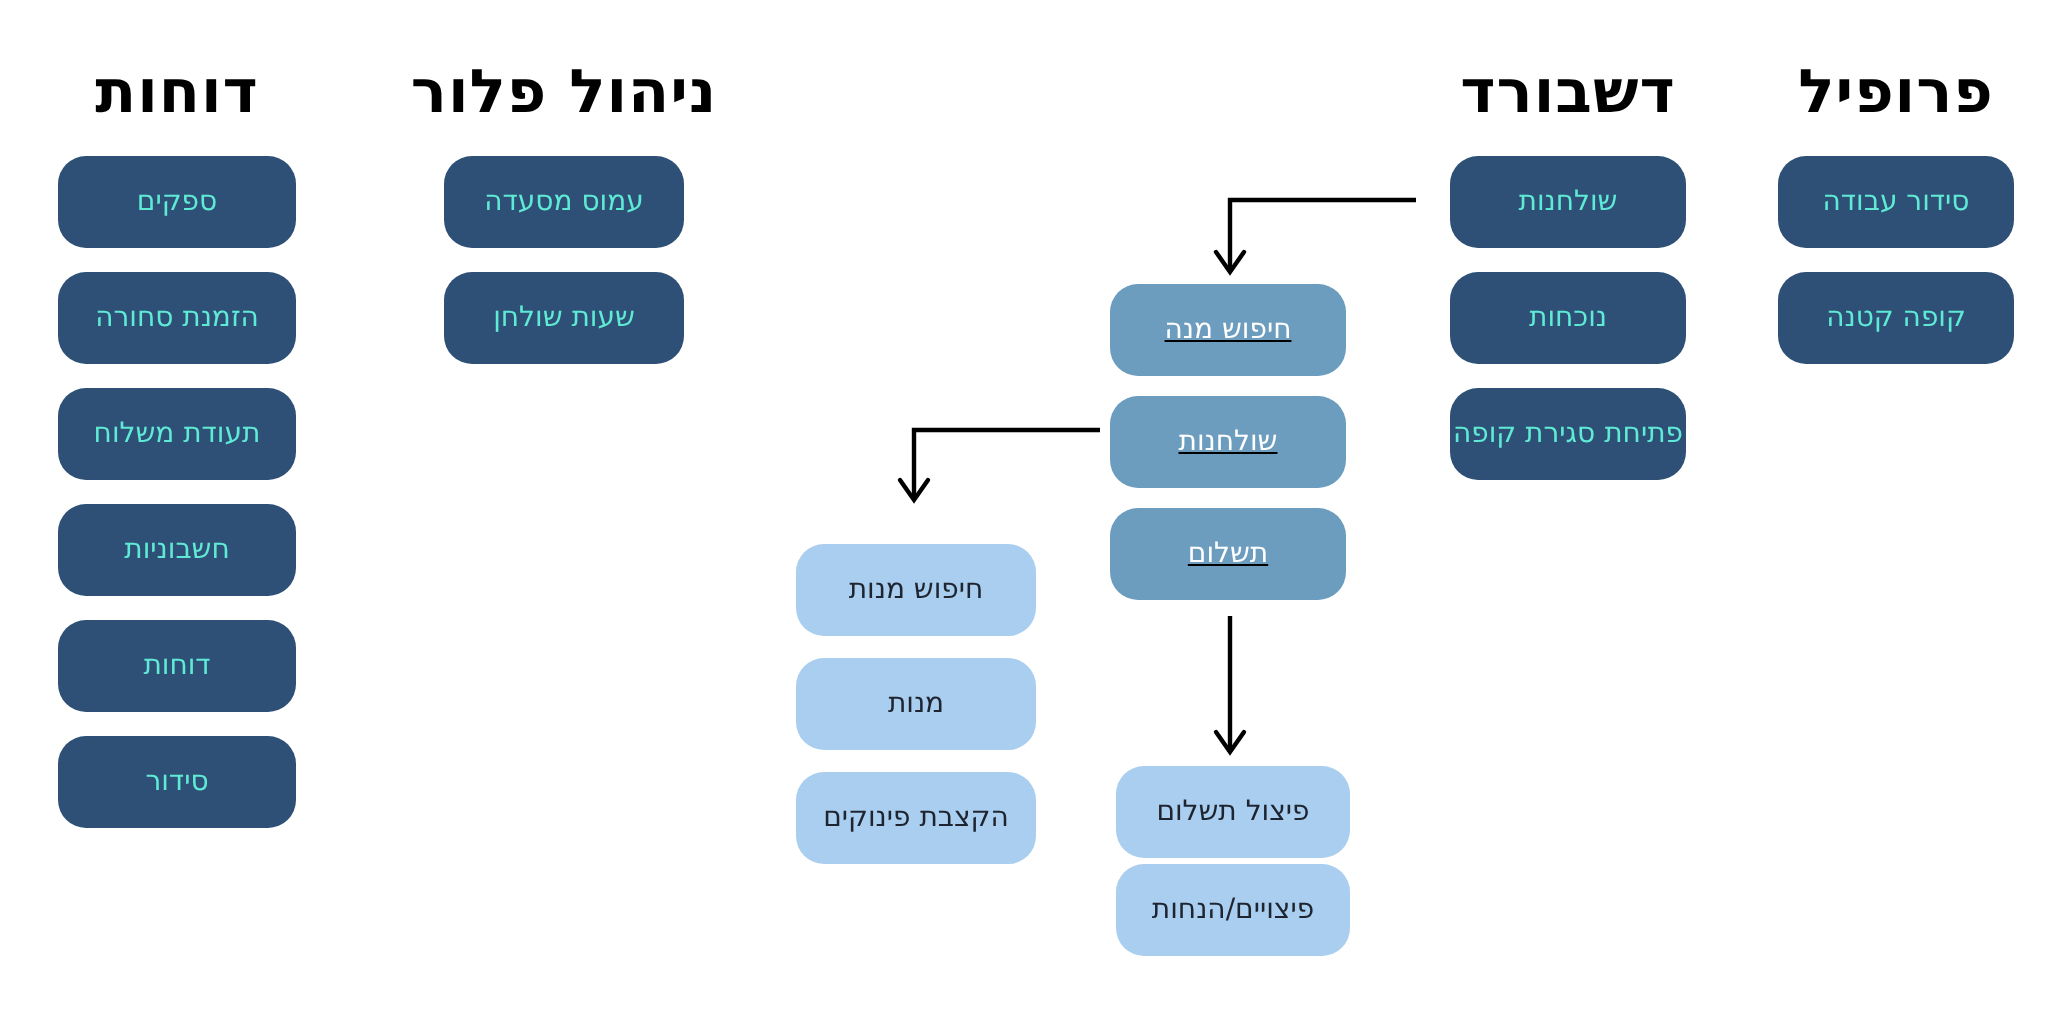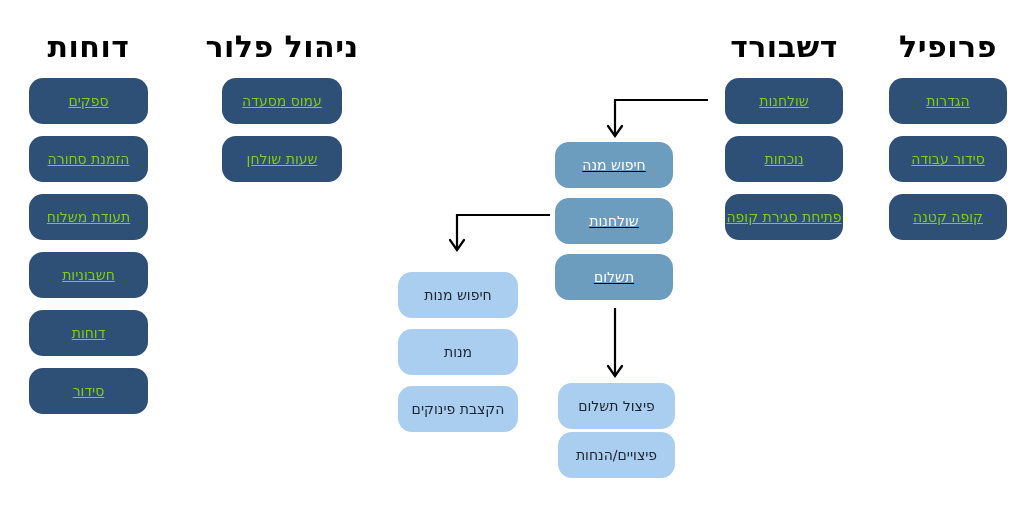--- a/index.html
+++ b/index.html
@@ -32,21 +32,21 @@
     height:46px;
     flex:none;
     border-radius:14px;
     display:flex;
     align-items:center;
     justify-content:center;
     font-size:14px;
     padding:0 4px;
     white-space:nowrap;
   }
-  .box.dark{background:#2E4F76;color:#84cc16;text-decoration:underline;}
+  .box.dark{background:#2E4F76;color:#5eead4;}
   .box.mid{background:#6C9CBE;color:#FFFFFF;}
   .box.light{background:#A9CEEF;color:#1E2430;}
   .gap11{gap:11px;}
   .gap10{gap:10px;}
   .gap7{gap:3px;}
   .arrows{
     position:absolute;
     left:0;top:0;width:1036px;height:511px;
     pointer-events:none;
   }
@@ -107,18 +107,17 @@
 
   <div class="col" style="left:725px;top:28px;width:118px;">
     <div class="col-title">דשבורד</div>
     <div class="box dark">שולחנות</div>
     <div class="box dark">נוכחות</div>
     <div class="box dark">פתיחת סגירת קופה</div>
   </div>
 
   <div class="col" style="left:889px;top:28px;width:118px;">
     <div class="col-title">פרופיל</div>
-    <div class="box dark">הגדרות</div>
     <div class="box dark">סידור עבודה</div>
     <div class="box dark">קופה קטנה</div>
   </div>
 
 </div>
 
 </body></html>

